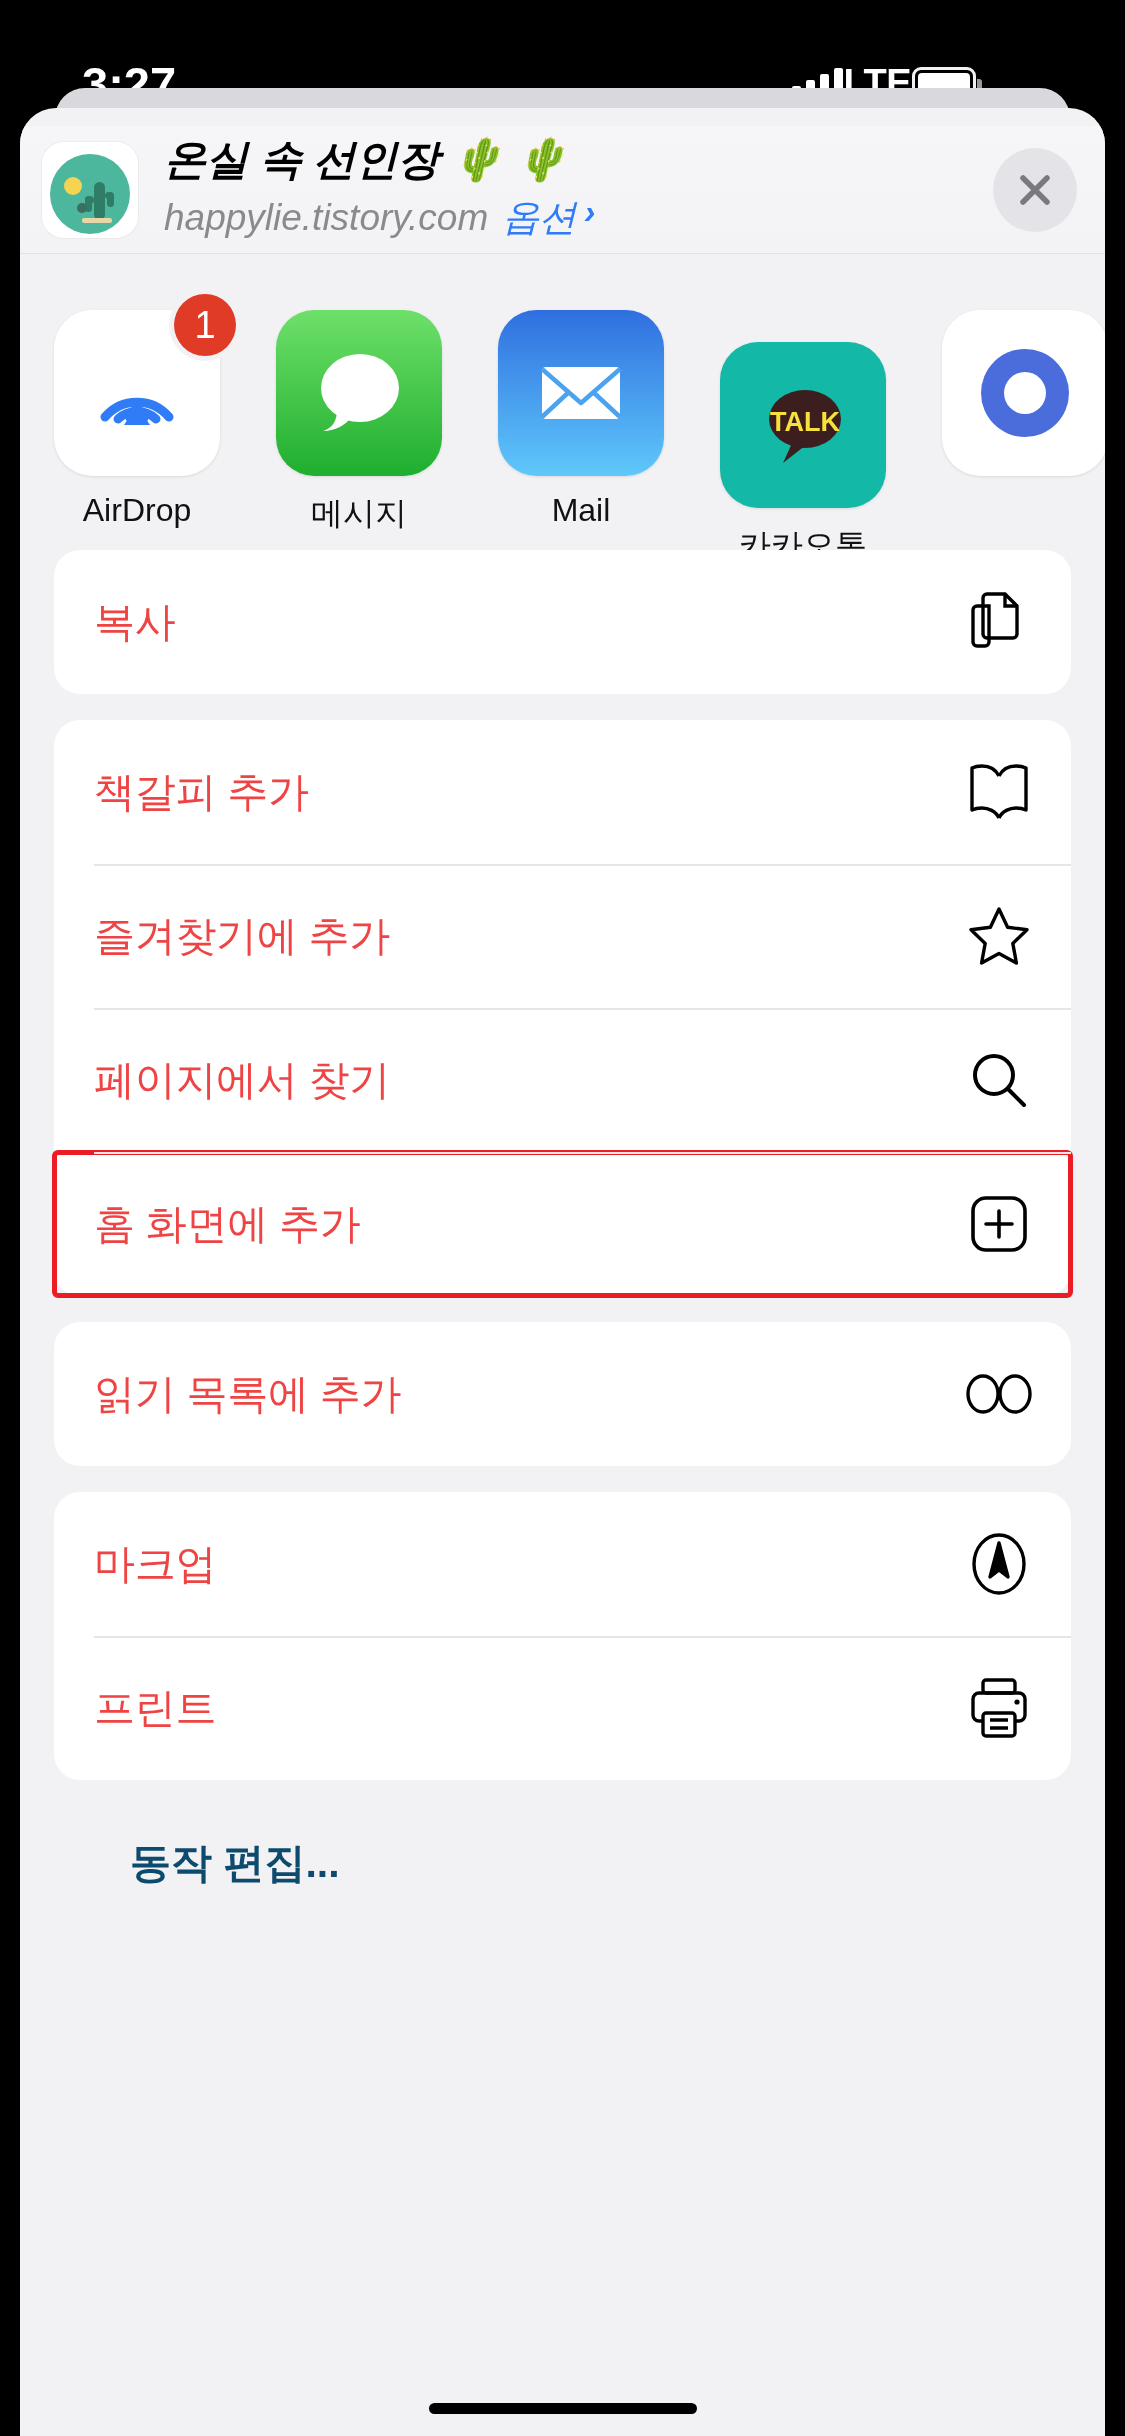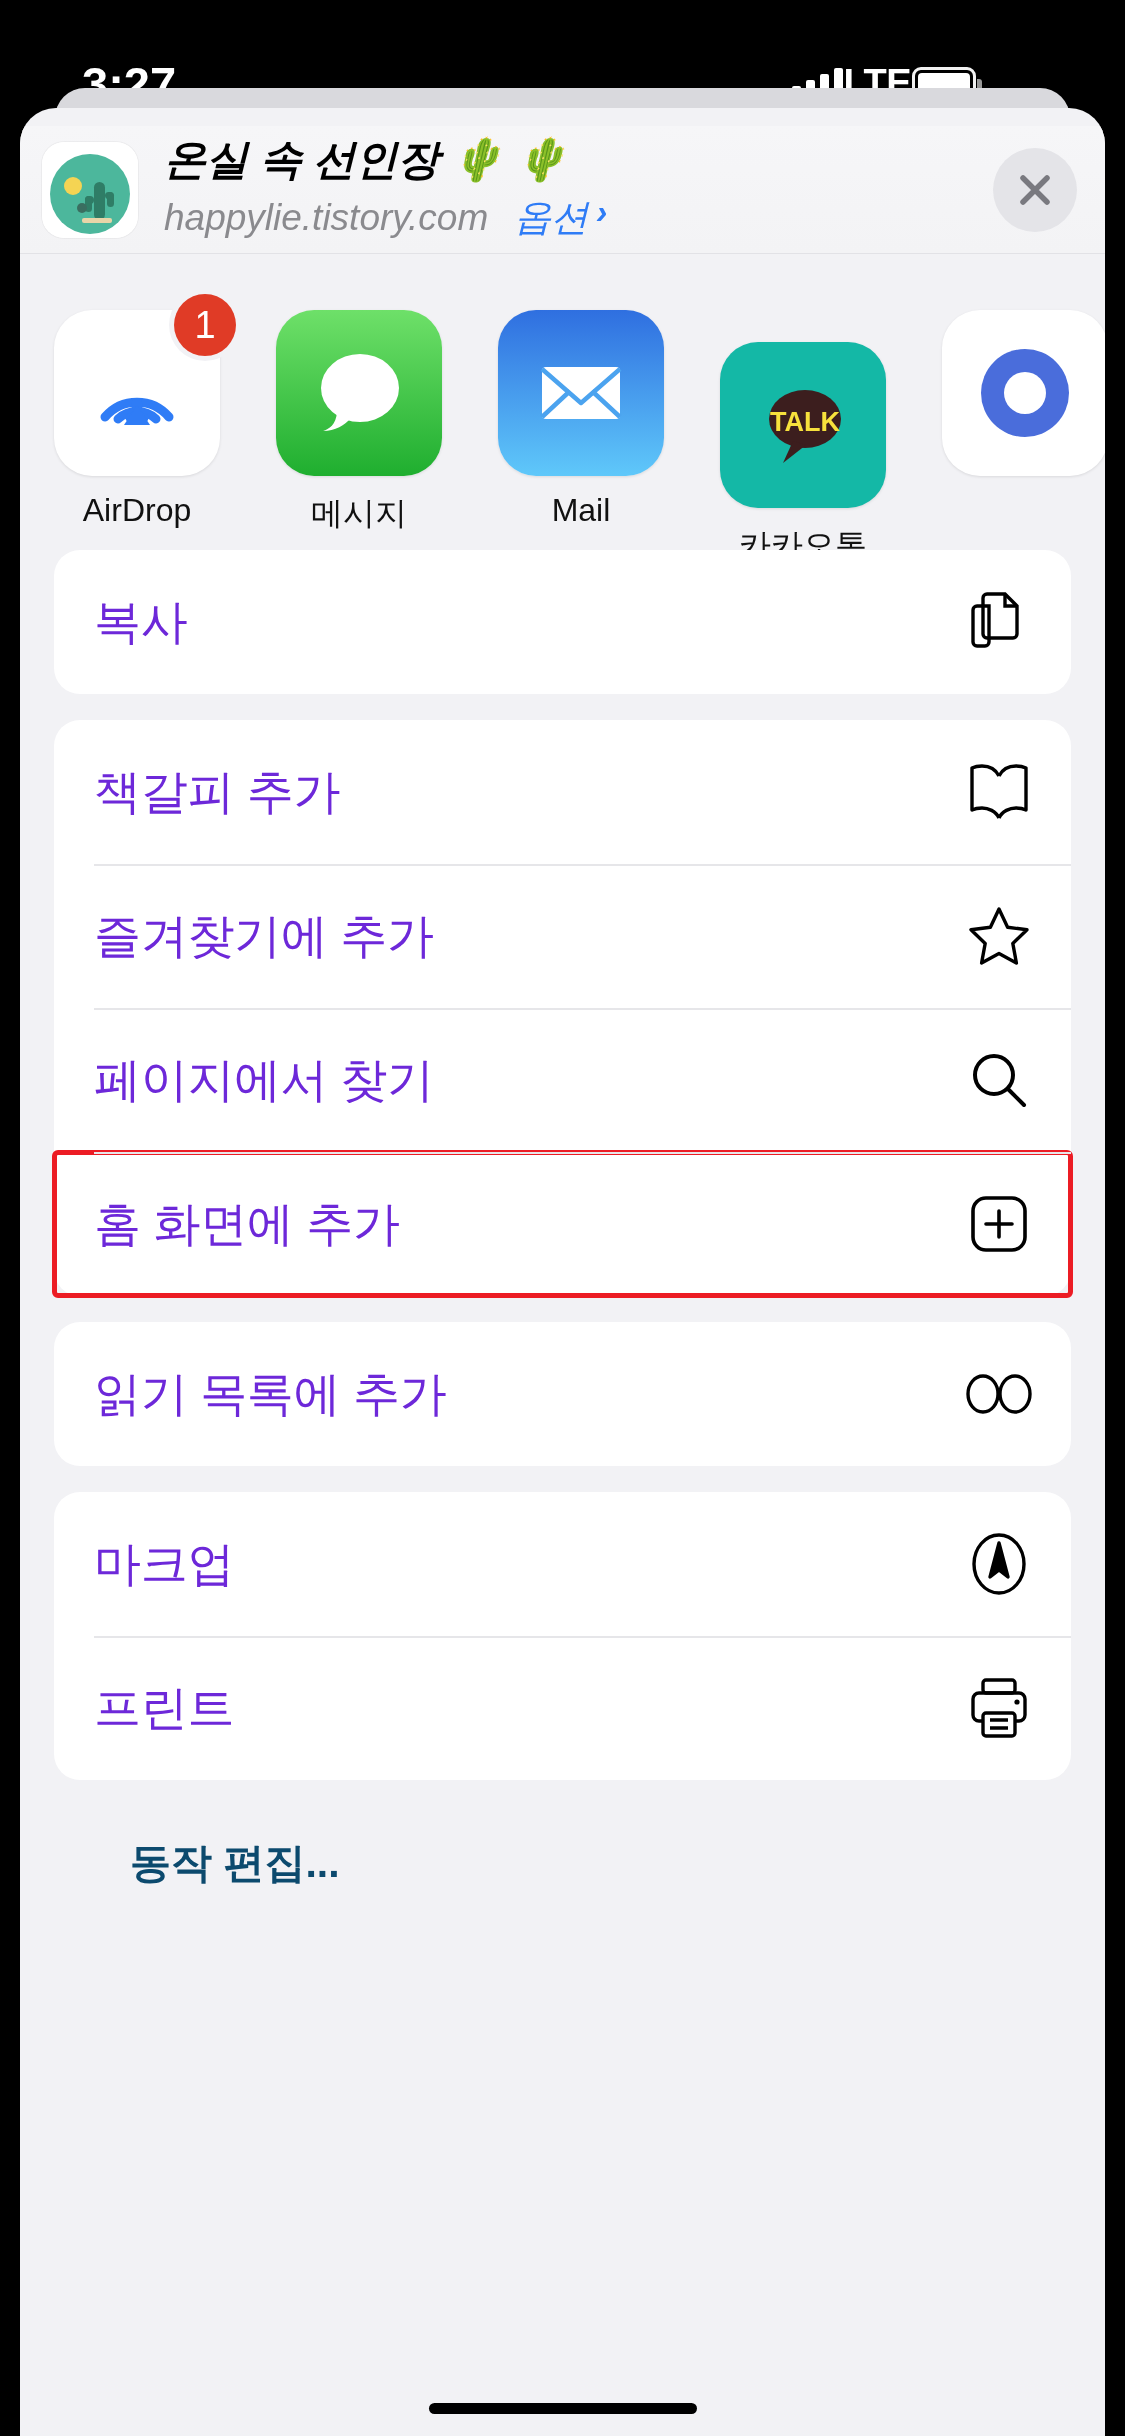--- a/index.html
+++ b/index.html
@@ -52,21 +52,21 @@
   .fav {
     width: 96px; height: 96px; border-radius: 22px; background: #fff; flex: 0 0 auto;
     overflow: hidden; position: relative; box-shadow: 0 0 0 1px rgba(0,0,0,0.04);
   }
   .fav svg { display: block; width: 96px; height: 96px; }
   .hdr-text { flex: 1 1 auto; min-width: 0; padding-left: 26px; font-style: italic; }
   .hdr-title {
     font-size: 42px; font-weight: 700; color: #000; line-height: 1.15;
     white-space: nowrap; overflow: hidden;
   }
-  .hdr-sub { display: flex; align-items: baseline; gap: 26px; margin-top: 8px; }
+  .hdr-sub { display: flex; align-items: baseline; gap: 14px; margin-top: 8px; }
   .hdr-url { font-size: 37px; color: #8a8a8e; font-weight: 400; white-space: nowrap; }
   .hdr-opt { font-size: 37px; color: #2f7cf6; font-weight: 500; display: flex; align-items: flex-start; gap: 8px; }
   .hdr-opt .chev { font-size: 33px; color: #2f7cf6; font-weight: 600; }
   .close-btn {
     flex: 0 0 auto; width: 84px; height: 84px; border-radius: 50%;
     background: #e4e4e8; display: flex; align-items: center; justify-content: center;
   }
   .close-btn svg { width: 40px; height: 40px; }
 
   
@@ -101,21 +101,21 @@
   .group {
     background: #fff; border-radius: 26px; overflow: hidden; margin-bottom: 26px;
   }
   .row {
     position: relative; height: 144px; display: flex; align-items: center;
     justify-content: space-between; padding: 0 36px 0 40px;
   }
   .row + .row:before {
     content: ""; position: absolute; left: 40px; right: 0; top: 0; height: 1.5px; background: #e6e6e9;
   }
-  .row-label { font-size: 47px; color: #6d28d9; font-weight: 400; letter-spacing: -0.3px; }
+  .row-label { font-size: 41px; color: #ef4444; font-weight: 400; letter-spacing: -0.3px; }
   .row-icon { width: 72px; height: 72px; display: flex; align-items: center; justify-content: center; }
   .row-icon svg { display: block; }
   .row.highlight {
     outline: 5px solid #ec1c24; outline-offset: -3px; border-radius: 4px;
   }
   .group.has-highlight { overflow: visible; }
 
   
   .edit-actions {
     padding: 30px 0 0 76px; font-size: 41px; color: #0c4a6e; font-weight: 700;

